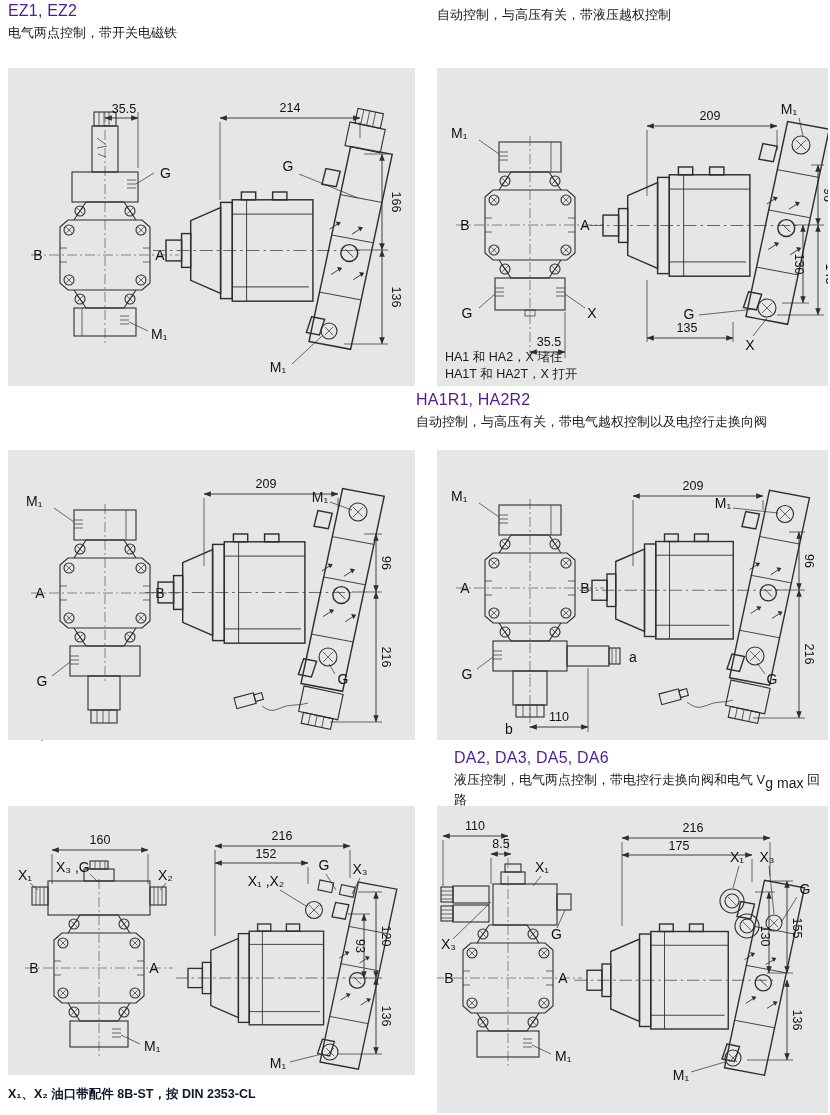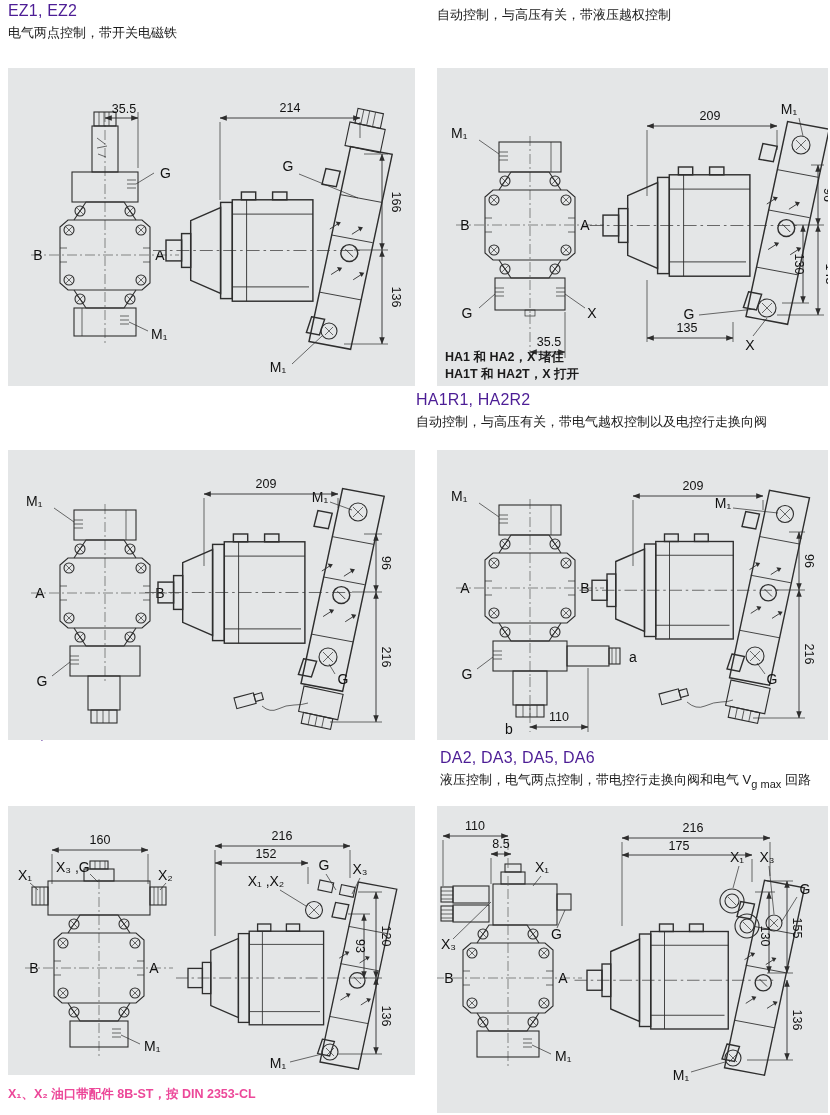--- a/index.html
+++ b/index.html
@@ -1,33 +1,33 @@
 <!DOCTYPE html>
 <html><head>
 <meta charset="utf-8">
 <style>
   html,body{margin:0;padding:0;background:#fff}
   #page{position:relative;width:830px;height:1115px;background:#fff;
         font-family:"Liberation Sans",sans-serif;color:#1b1b1b;overflow:hidden}
   .head{position:absolute}
   .title{font-size:16px;color:#4c1d95;letter-spacing:.2px}
   .sub{font-size:13px;font-weight:400;margin-top:4px;color:#1b1b1b}
-  .sub sub{font-size:11px}
+  .sub sub{font-size:14px}
   .panel{position:absolute;background:#e4e6e7}
   .draw{position:absolute;left:0;top:0}
   .ln{fill:none;stroke:#2e2e2e;stroke-width:1.1}
   .lnt{fill:none;stroke:#2e2e2e;stroke-width:.7}
   .cl{fill:none;stroke:#5a5a5a;stroke-width:.7;stroke-dasharray:10 3 2 3}
   .dim{fill:none;stroke:#2e2e2e;stroke-width:.9}
   .ext{fill:none;stroke:#2e2e2e;stroke-width:.7}
   text{font-family:"Liberation Sans",sans-serif;fill:#111}
   .dt{font-size:12.5px}
   .lbl{font-size:14px}
-  .note{position:absolute;font-size:12.5px;font-weight:700;line-height:17px;color:#1b1b1b}
-  .foot{position:absolute;font-size:12.5px;font-weight:700;color:#ec4899}
+  .note{position:absolute;font-size:12.5px;font-weight:400;line-height:17px;color:#1b1b1b}
+  .foot{position:absolute;font-size:12.5px;font-weight:700;color:#0f172a}
 </style>
 </head>
 <body>
 
 <div id="page">
 
 <svg width="0" height="0" style="position:absolute" aria-hidden="true">
 <defs>
 <marker id="ah" viewBox="0 0 10 10" refX="9.5" refY="5" markerWidth="8" markerHeight="8" orient="auto-start-reverse">
   <path d="M0,1.2 L10,5 L0,8.8 Z" fill="#2e2e2e"></path>
@@ -100,21 +100,21 @@
 <div class="head" style="left:437px;top:2px">
   <div class="sub">自动控制，与高压有关，带液压越权控制</div>
 </div>
 <div class="head" style="left:416px;top:391px">
   <div class="title">HA1R1, HA2R2</div>
   <div class="sub">自动控制，与高压有关，带电气越权控制以及电控行走换向阀</div>
 </div>
 <div class="head" style="left:8px;top:725px">
   <div class="title">DA1, DA4</div>
 </div>
-<div class="head" style="left:440px;top:749px">
+<div class="head" style="left:454px;top:749px">
   <div class="title">DA2, DA3, DA5, DA6</div>
   <div class="sub"><span>液压控制，电气两点控制，带电控行走换向阀和电气 V</span><sub>g max</sub><span> 回路</span></div>
 </div>
 
 <div class="panel" style="left:8px;top:68px;width:407px;height:318px">
 <svg class="draw" width="407" height="318" viewBox="0 0 407 318">
 
   <g>
     <use href="#rearcore" transform="translate(27,112)"></use>
     <line x1="97" y1="44" x2="97" y2="98" class="cl"></line>

